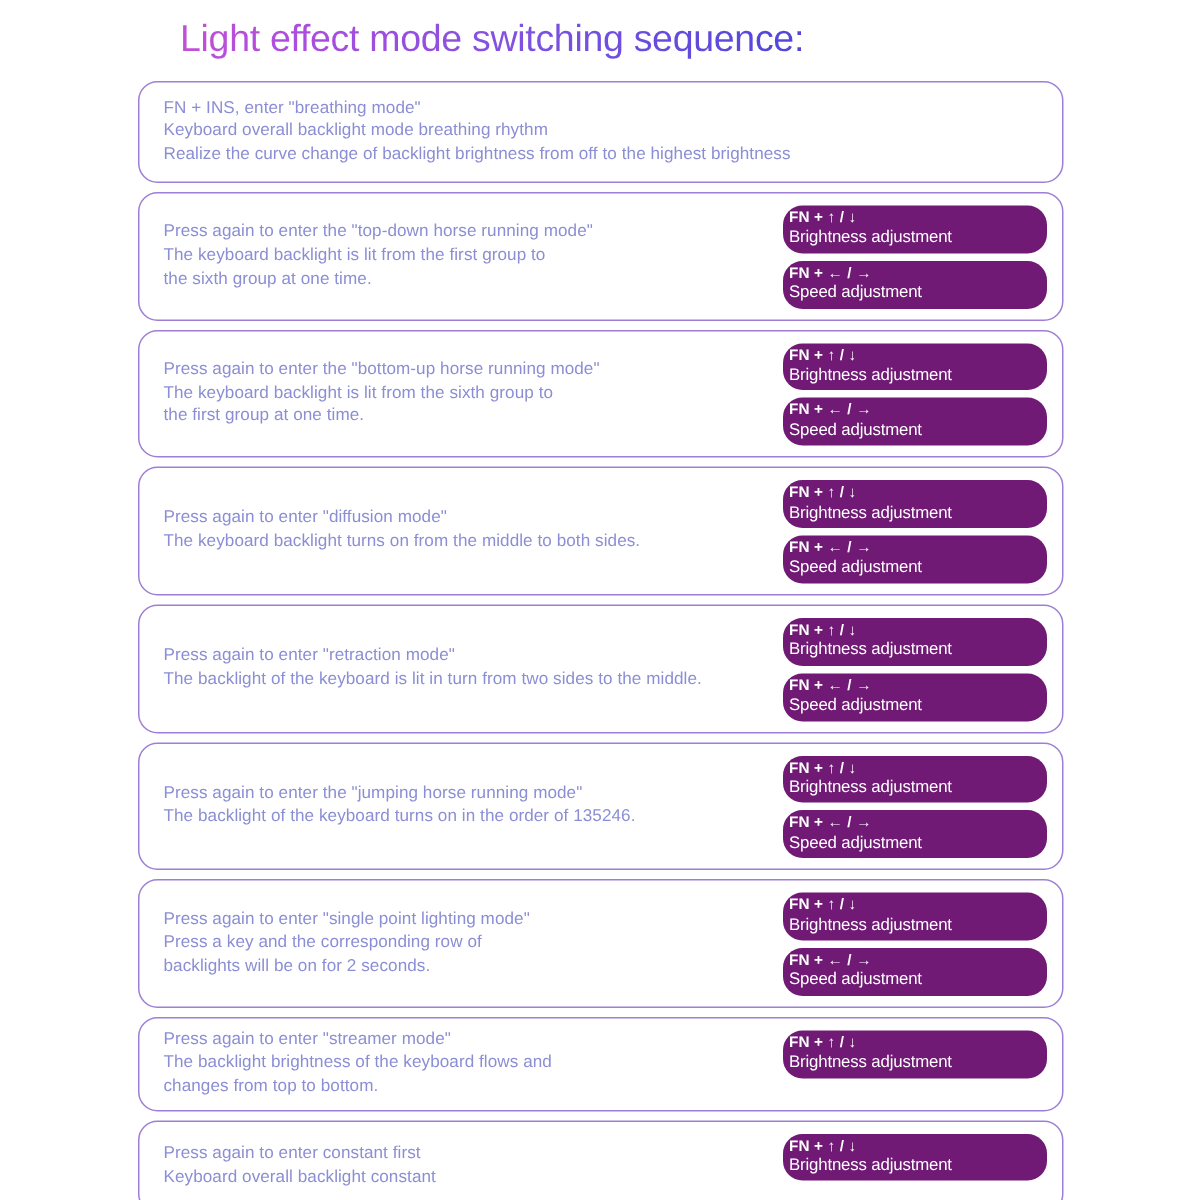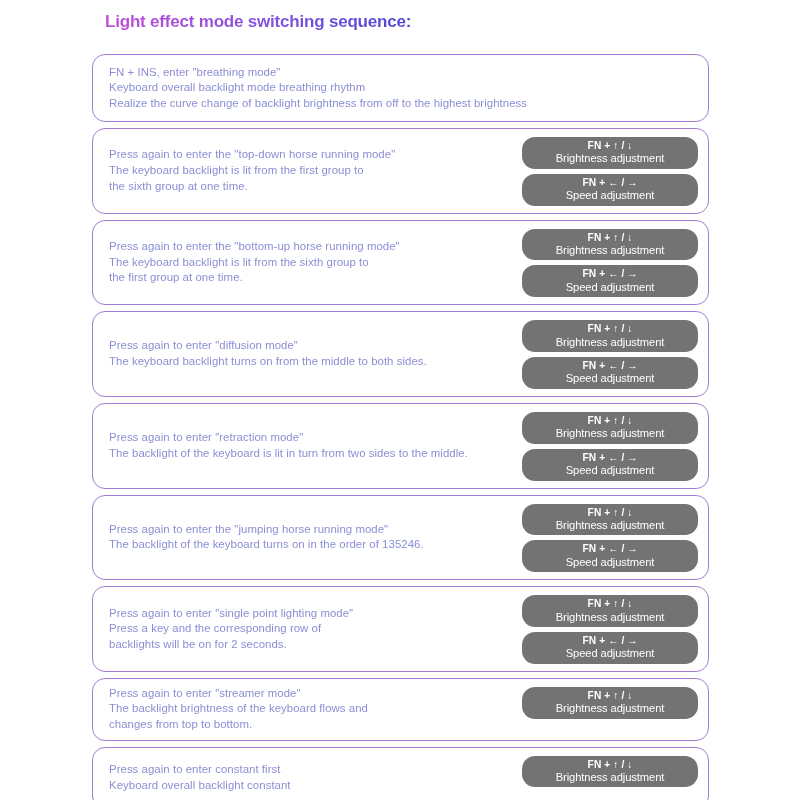--- a/index.html
+++ b/index.html
@@ -18,24 +18,24 @@
   .page {
     position: relative;
     width: 800px;
     height: 800px;
     box-sizing: border-box;
     padding: 0;
   }
 
   .title {
     position: absolute;
-    left: 105px;
+    left: 120px;
     top: 12px;
-    font-size: 17px;
-    font-weight: bold;
+    font-size: 25px;
+    font-weight: normal;
     letter-spacing: -0.2px;
     background: linear-gradient(95deg, #c24fd6 0%, #a94ddd 22%, #7b52e0 58%, #4f46d8 100%);
     -webkit-background-clip: text;
     background-clip: text;
     color: transparent;
     -webkit-text-fill-color: transparent;
     white-space: nowrap;
   }
 
   .cards {
@@ -75,23 +75,23 @@
     gap: 5px;
     width: 176px;
     align-self: flex-start;
     margin-top: 1px;
   }
 
   .badge {
     box-sizing: border-box;
     width: 176px;
     border-radius: 13px;
-    background: #737373;
+    background: #701a75;
     color: #ffffff;
-    text-align: center;
+    text-align: left;
     padding: 3px 4px 4px 4px;
     line-height: 12.4px;
   }
   .badge-combo {
     display: block;
     font-size: 10.2px;
     font-weight: bold;
     letter-spacing: 0.1px;
   }
   .badge-label {

